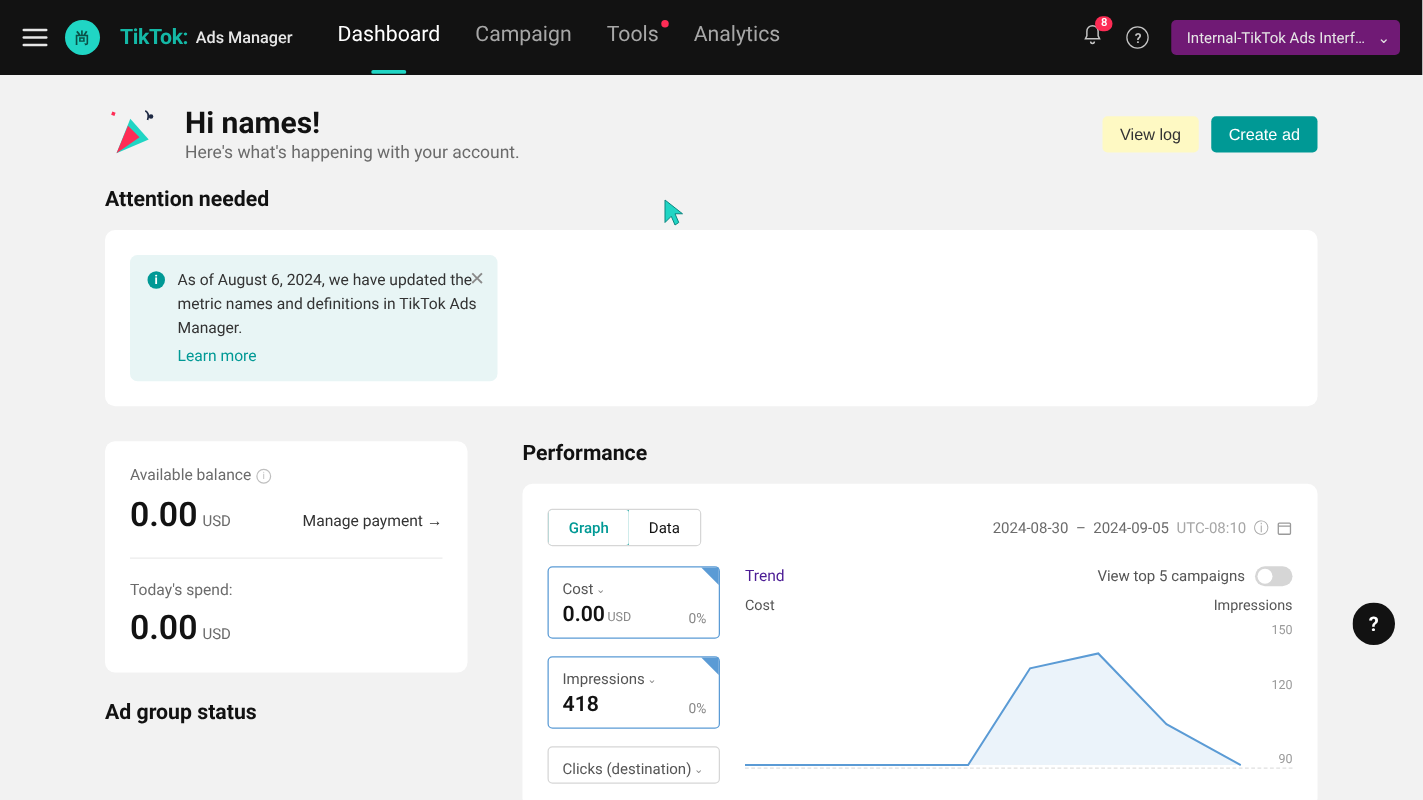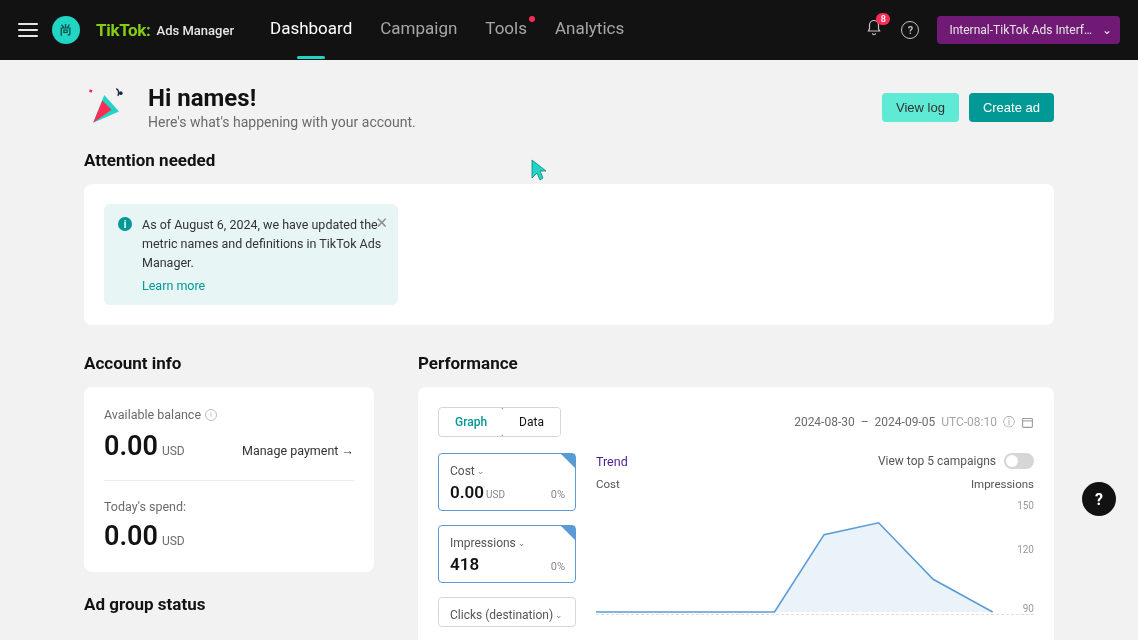--- a/index.html
+++ b/index.html
@@ -3,21 +3,21 @@
 <meta charset="utf-8">
 <style>
 * { margin: 0; padding: 0; box-sizing: border-box; }
 body { font-family: -apple-system, BlinkMacSystemFont, "Segoe UI", Roboto, Helvetica, Arial, sans-serif; background: #f2f2f2; color: #121212; width: 1138px; height: 640px; overflow: hidden; position: relative; }
 
 
 .topbar { background: #121212; height: 60px; display: flex; align-items: center; padding: 0 18px; color: #c4c4c4; }
 .hamburger { width: 20px; height: 14px; position: relative; cursor: pointer; margin-right: 14px; }
 .hamburger span { display: block; height: 2px; background: #e6e6e6; margin-bottom: 4px; border-radius: 1px; }
 .avatar { width: 28px; height: 28px; border-radius: 50%; background: #20d5c4; display: flex; align-items: center; justify-content: center; color: #0a5047; font-weight: 600; font-size: 12px; margin-right: 16px; }
-.brand { color: #84cc16; font-weight: 700; letter-spacing: -0.3px; font-size: 17px; }
+.brand { color: #14b8a6; font-weight: 700; letter-spacing: -0.3px; font-size: 17px; }
 .subbrand { color: #e6e6e6; font-size: 13px; margin-left: 6px; font-weight: 500; }
 .navlinks { display: flex; gap: 28px; margin-left: 36px; }
 .navlink { font-size: 17px; color: #a7a7a7; position: relative; padding-bottom: 4px; cursor: pointer; }
 .navlink.active { color: #fff; }
 .navlink.active::after { content: ""; position: absolute; left: 50%; transform: translateX(-50%); bottom: -17px; width: 28px; height: 3px; background: #20d5c4; border-radius: 2px; }
 .navlink .dot { position: absolute; top: -2px; right: -8px; width: 6px; height: 6px; border-radius: 50%; background: #fe2c55; }
 .topspacer { flex: 1; }
 .bellwrap { position: relative; margin-right: 18px; cursor: pointer; }
 .bell { width: 18px; height: 18px; stroke: #c4c4c4; fill: none; stroke-width: 1.6; }
 .badge { position: absolute; top: -6px; right: -7px; background: #fe2c55; color: #fff; font-size: 9px; font-weight: 600; border-radius: 8px; padding: 1px 4px; line-height: 10px; min-width: 14px; text-align: center; }
@@ -26,21 +26,21 @@
 .acctsel .chev { position: absolute; right: 8px; top: 50%; transform: translateY(-50%); }
 
 
 .page { padding: 24px 84px 0; height: calc(100% - 60px); overflow-y: auto; position: relative; }
 .pagehead { display: flex; align-items: center; margin-bottom: 20px; }
 .celebicon { width: 46px; height: 46px; margin-right: 18px; }
 .pagetitle h1 { font-size: 24px; font-weight: 700; margin-bottom: 2px; }
 .pagetitle p { font-size: 14px; color: #6b6b6b; }
 .headspacer { flex: 1; }
 .btn { font-size: 13px; padding: 7px 14px; border-radius: 4px; cursor: pointer; border: none; font-weight: 500; }
-.btn-secondary { background: #5eead4; color: #333; margin-right: 10px; }
+.btn-secondary { background: #fef9c3; color: #333; margin-right: 10px; }
 .btn-primary { background: #009995; color: #fff; }
 
 .sectitle { font-size: 17px; font-weight: 700; margin-bottom: 14px; }
 
 .attention-card { background: #fff; border-radius: 8px; padding: 18px; margin-bottom: 28px; }
 .alert { background: #e8f5f5; border-radius: 6px; padding: 12px 14px; width: 294px; position: relative; display: flex; }
 .alert-info { width: 14px; height: 14px; border-radius: 50%; background: #009995; color: #fff; font-size: 10px; font-weight: 700; display: flex; align-items: center; justify-content: center; flex-shrink: 0; margin-right: 10px; margin-top: 1px; }
 .alert-msg { font-size: 12.5px; line-height: 1.5; color: #333; }
 .alert-learn { color: #009995; font-size: 12.5px; display: block; margin-top: 6px; cursor: pointer; }
 .alert-close { position: absolute; top: 10px; right: 10px; color: #8a8a8a; font-size: 15px; cursor: pointer; }
@@ -155,21 +155,20 @@
       <div>
         <div class="alert-msg">As of August 6, 2024, we have updated the metric names and definitions in TikTok Ads Manager.</div>
         <a class="alert-learn">Learn more</a>
       </div>
       <span class="alert-close">✕</span>
     </div>
   </div>
 
   <div class="cols">
     <div class="col-left">
-      <div class="sectitle">Account info</div>
       <div class="card acct-card">
         <div class="label">
           <span>Available balance</span>
           <span class="infotiny">i</span>
         </div>
         <div class="balrow">
           <div>
             <span class="bignum">0.00</span><span class="curr">USD</span>
           </div>
           <span class="managepay">Manage payment →</span>

